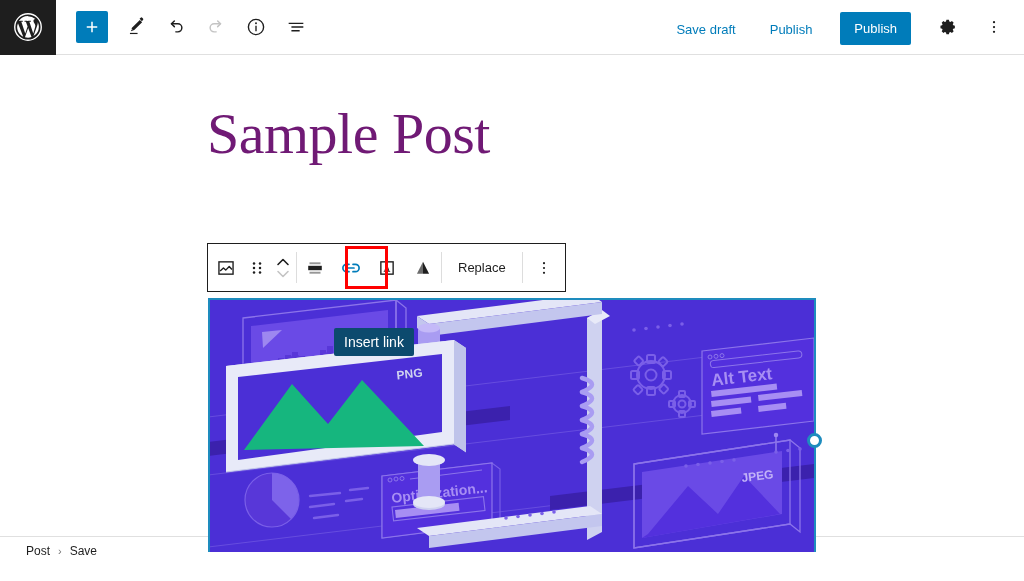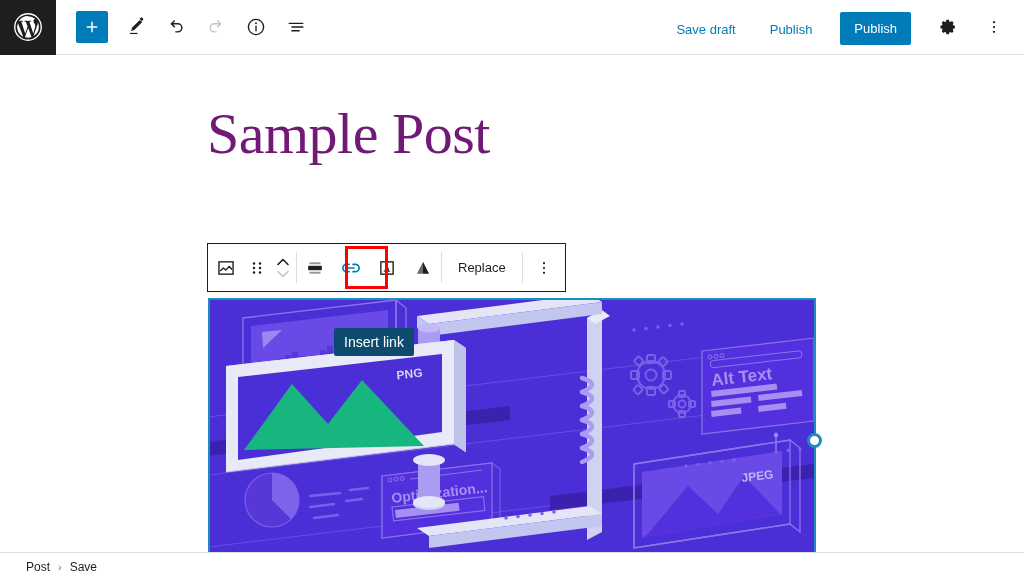--- a/index.html
+++ b/index.html
@@ -132,21 +132,21 @@
 
   .handle{
     position:absolute;width:15px;height:15px;border-radius:50%;
     background:#fff;border:3px solid #1e8cbe;box-sizing:border-box;
     z-index:25;
   }
   .handle.right{right:-8px;top:133px;}
 
   
   .breadcrumb-bar{
-    position:absolute;left:0;bottom:0;width:1024px;height:29px;
+    position:absolute;left:0;bottom:16px;width:1024px;height:29px;
     background:#fff;border-top:1px solid #e0e0e0;
     display:flex;align-items:center;box-sizing:border-box;
   }
   .bc-item{
     font-size:12px;color:#1e1e1e;padding:2px 6px;cursor:pointer;
     font-family:"Liberation Sans",sans-serif;
   }
   .bc-sep{font-size:11px;color:#757575;padding:0 2px;}
   .bc-first{margin-left:20px;}
 </style>

